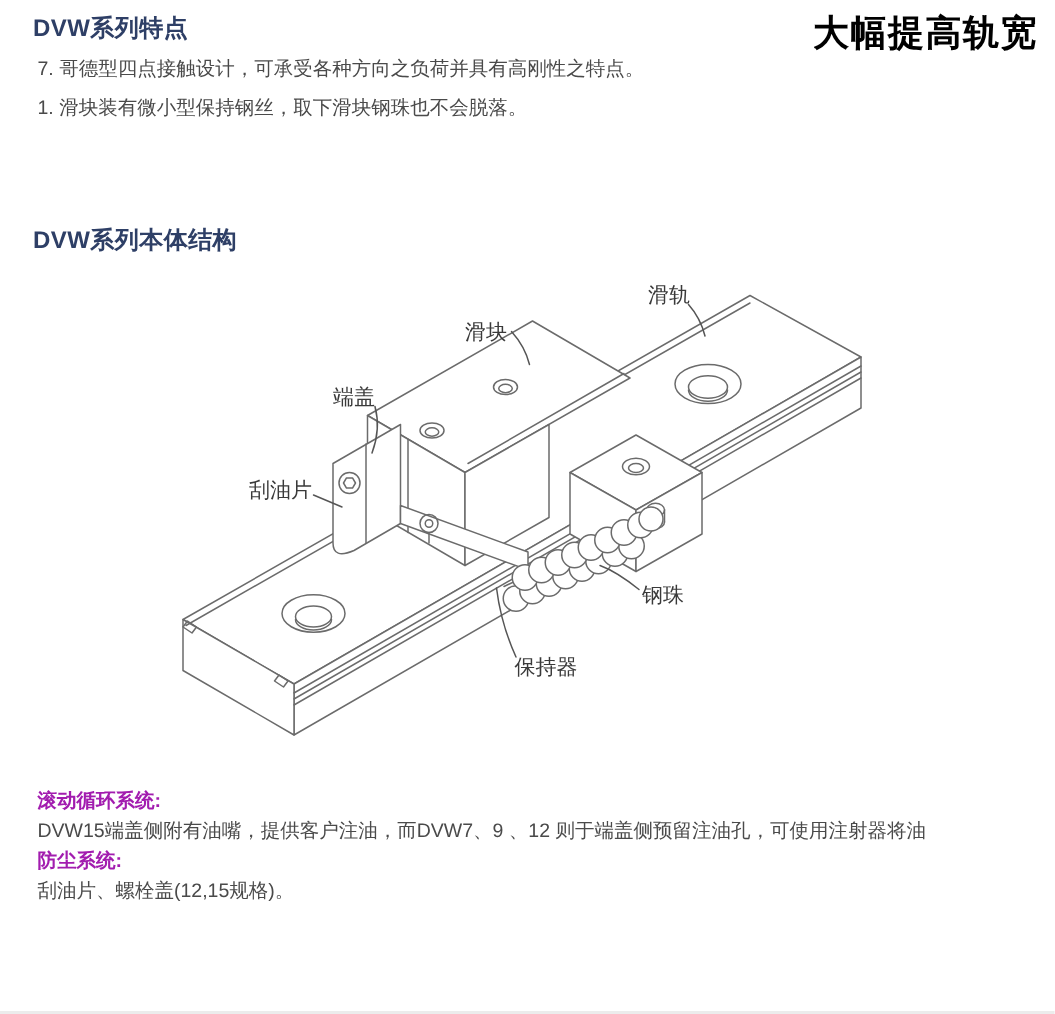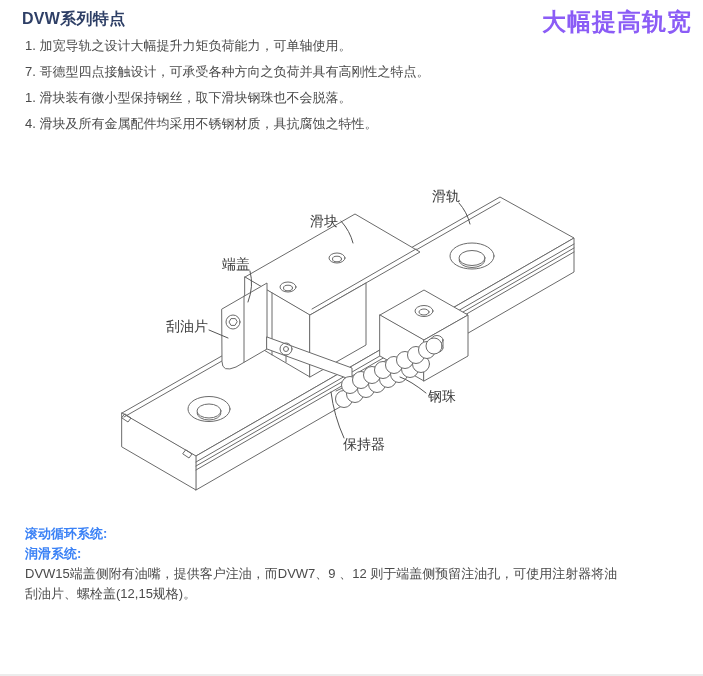--- a/index.html
+++ b/index.html
@@ -5,21 +5,21 @@
   * { margin:0; padding:0; box-sizing:border-box; }
   html,body { width:703px; height:676px; }
   body {
     font-family:"Liberation Sans","DejaVu Sans",sans-serif;
     background:#ffffff; position:relative; overflow:hidden;
     color:#4a4a4a;
   }
   .page { position:absolute; inset:0; background:#ffffff; }
   .watermark {
     position:absolute; top:6px; right:11px;
-    font-size:24px; font-weight:700; color:#8b5cf6;
+    font-size:24px; font-weight:700; color:#000000;
     letter-spacing:1px;
     font-family:Liberation Mono, monospace;
   }
   .sec-title {
     position:absolute; left:22px;
     font-size:16px; font-weight:700; color:#2e3f66; letter-spacing:0.3px;
   }
   .t1 { top:9px; }
   .t2 { top:150px; }
   .features {
@@ -30,42 +30,41 @@
   .diagram-svg { position:absolute; left:0; top:0; width:703px; height:676px; }
   .diagram-svg text {
     font-family:"Liberation Sans","DejaVu Sans",sans-serif;
     font-size:14px; fill:#3a3a3a;
   }
   .systems {
     position:absolute; left:25px; top:524px;
     font-size:13px; color:#4a4a4a;
   }
   .systems div { line-height:20px; white-space:nowrap; }
-  .sys-title { font-weight:700; color:#3b82f6; }
+  .sys-title { font-weight:700; color:#a21caf; }
   .bottom-rule {
     position:absolute; left:0; right:0; bottom:0; height:0;
     border-bottom:2px solid #ececec;
   }
 </style>
 </head>
 <body>
 
 <div class="page">
 
   <div class="watermark">大幅提高轨宽</div>
 
   <div class="sec-title t1">DVW系列特点</div>
 
   <ol class="features">
-    <li>1. 加宽导轨之设计大幅提升力矩负荷能力，可单轴使用。</li>
     <li>7. 哥德型四点接触设计，可承受各种方向之负荷并具有高刚性之特点。</li>
     <li>1. 滑块装有微小型保持钢丝，取下滑块钢珠也不会脱落。</li>
-    <li>4. 滑块及所有金属配件均采用不锈钢材质，具抗腐蚀之特性。</li>
   </ol>
 
+  <div class="sec-title t2">DVW系列本体结构</div>
 
   <svg class="diagram-svg" viewBox="0 0 703 676" fill="none" stroke="#6b6b6b" stroke-width="1" stroke-linejoin="round" stroke-linecap="round">
 
     <g>
       <polygon points="122,413 500,197 574,238 196,456" fill="#ffffff"></polygon>
       <polygon points="196,456 574,238 574,272 196,490" fill="#ffffff"></polygon>
       <polygon points="122,413 196,456 196,490 122,447" fill="#ffffff"></polygon>
 
       <line x1="124" y1="417" x2="500" y2="202"></line>
 
@@ -167,19 +166,19 @@
       <text x="432" y="201">滑轨</text>
       <text x="222" y="269">端盖</text>
       <text x="166" y="331">刮油片</text>
       <text x="428" y="401">钢珠</text>
       <text x="343" y="449">保持器</text>
     </g>
   </svg>
 
   <div class="systems">
     <div class="sys-title">滚动循环系统:</div>
-    <div class="sys-title">润滑系统:</div>
     <div class="sys-body">DVW15端盖侧附有油嘴，提供客户注油，而DVW7、9 、12 则于端盖侧预留注油孔，可使用注射器将油</div>
+    <div class="sys-title">防尘系统:</div>
     <div class="sys-body">刮油片、螺栓盖(12,15规格)。</div>
   </div>
 
   <div class="bottom-rule"></div>
 </div>
 
 </body></html>

